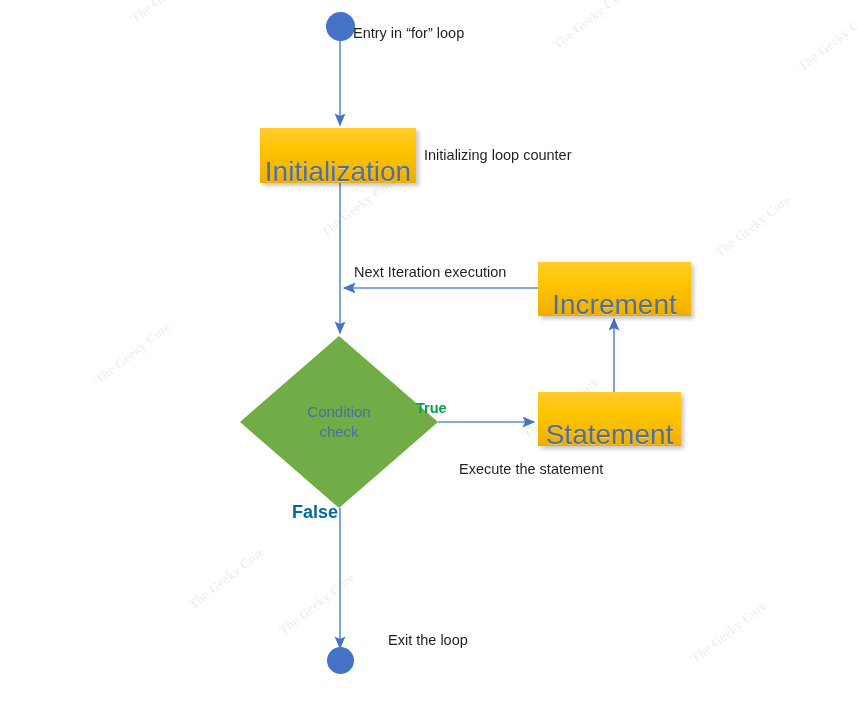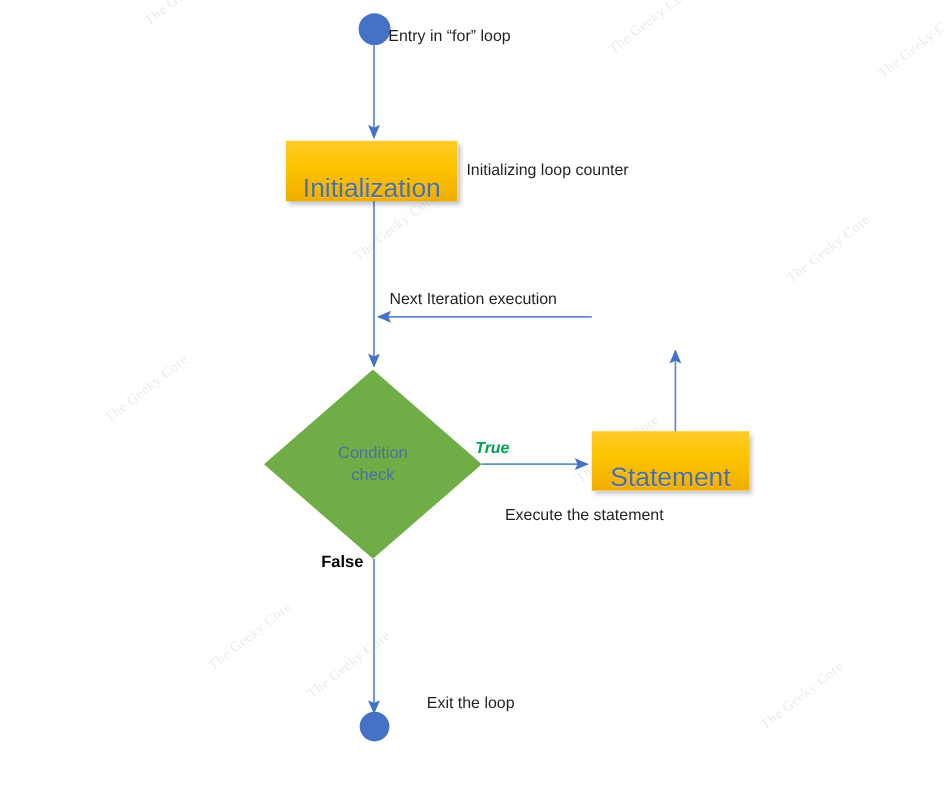--- a/index.html
+++ b/index.html
@@ -21,39 +21,39 @@
   .node{position:absolute;box-sizing:border-box;}
 
   .terminator{border-radius:50%;background:#4472C4;}
 
   .procbox{
     background:linear-gradient(180deg,#FFCC2A 0%,#FDC400 42%,#F6B700 76%,#EFAC00 100%);
     box-shadow:3px 3px 4px rgba(0,0,0,0.22);
     display:flex;align-items:center;justify-content:center;
   }
   .procbox .lbl{
-    color:#4E6F9E;font-size:24px;font-weight:400;
+    color:#4E6F9E;font-size:28px;font-weight:400;
     text-shadow:0 1px 0 rgba(255,255,255,.35);
     font-family:"Liberation Sans","DejaVu Sans",sans-serif;
     margin-top:32px;
   }
 
   .diamond-wrap{position:absolute;}
   .diamond-wrap svg{position:absolute;left:0;top:0;}
   .diamond-wrap .dlbl{
     position:absolute;left:0;top:0;width:100%;height:100%;
     display:flex;flex-direction:column;align-items:center;justify-content:center;
     color:#4E6F9E;font-size:15px;line-height:1.35;text-align:center;
     pointer-events:none;
   }
 
   
   .tx{position:absolute;white-space:nowrap;color:#231F20;font-size:14.5px;}
   .tx.true{color:#00A24B;font-weight:bold;font-size:14.5px;}
-  .tx.false{color:#000000;font-weight:bold;font-size:15px;}
+  .tx.false{color:#0369a1;font-weight:bold;font-size:18px;}
 </style>
 </head>
 <body>
 
 <div id="canvas">
 
   <div id="wm-layer">
       <div class="wm" style="left: 128px; top: 14px;">The Geeky Core</div>
       <div class="wm" style="left: 550px; top: 40px;">The Geeky Core</div>
       <div class="wm" style="left: 795px; top: 62px;">The Geeky Core</div>
@@ -85,20 +85,23 @@
 
     <line x1="340" y1="508" x2="340" y2="648" stroke="#5B8FD4" stroke-width="1.6" marker-end="url(#ah)"></line>
   </svg>
 
   <div class="node terminator" style="left:326px;top:12px;width:29px;height:29px;"></div>
 
   <div class="node procbox" style="left:260px;top:128px;width:156px;height:55px;">
     <span class="lbl">Initialization</span>
   </div>
 
+  <div class="node procbox" style="left:538px;top:262px;width:153px;height:54px;">
+    <span class="lbl">Increment</span>
+  </div>
 
   <div class="node procbox" style="left:538px;top:392px;width:143px;height:54px;">
     <span class="lbl">Statement</span>
   </div>
 
   <div class="diamond-wrap" style="left:240px;top:336px;width:198px;height:172px;">
     <svg width="198" height="172" viewBox="0 0 198 172" xmlns="http://www.w3.org/2000/svg">
       <polygon points="99,0 198,86 99,172 0,86" fill="#70AD47"></polygon>
     </svg>
     <div class="dlbl">
@@ -113,17 +116,17 @@
 
   <div class="tx" style="left:424px;top:147px;">Initializing loop counter</div>
 
   <div class="tx" style="left:354px;top:264px;">Next Iteration execution</div>
 
 
   <div class="tx" style="left:459px;top:461px;">Execute the statement</div>
 
   <div class="tx" style="left:369px;top:632px;margin-left:19px;">Exit the loop</div>
 
-  <div class="tx true" style="left:432px;top:400px;font-style:italic;">True</div>
+  <div class="tx true" style="left:416px;top:400px;">True</div>
 
   <div class="tx false" style="left:292px;top:502px;">False</div>
 
 </div>
 
 </body></html>

